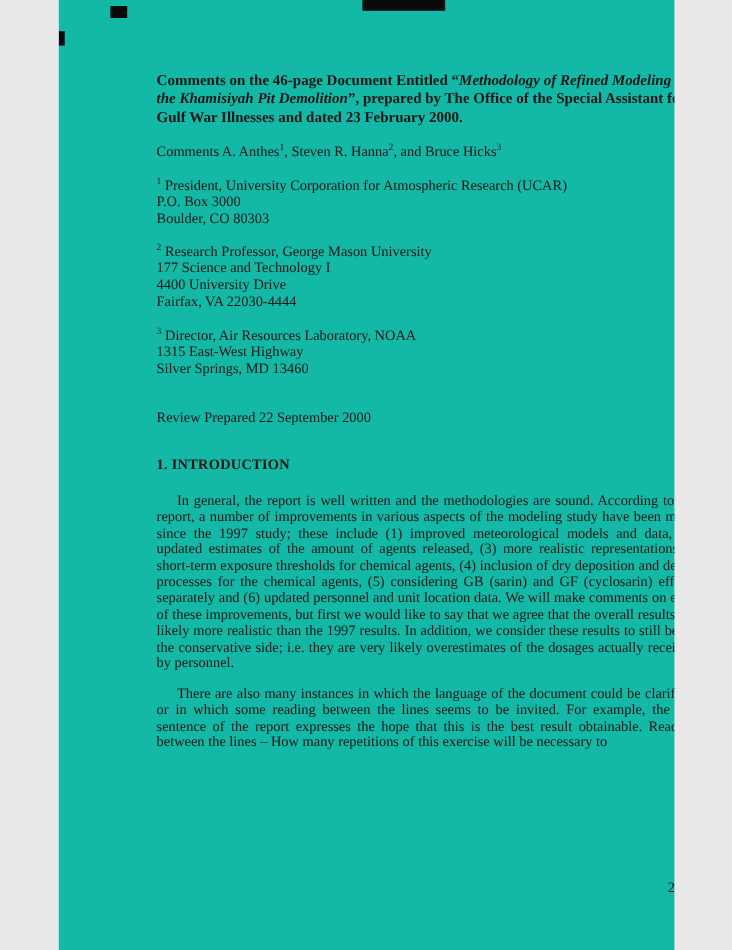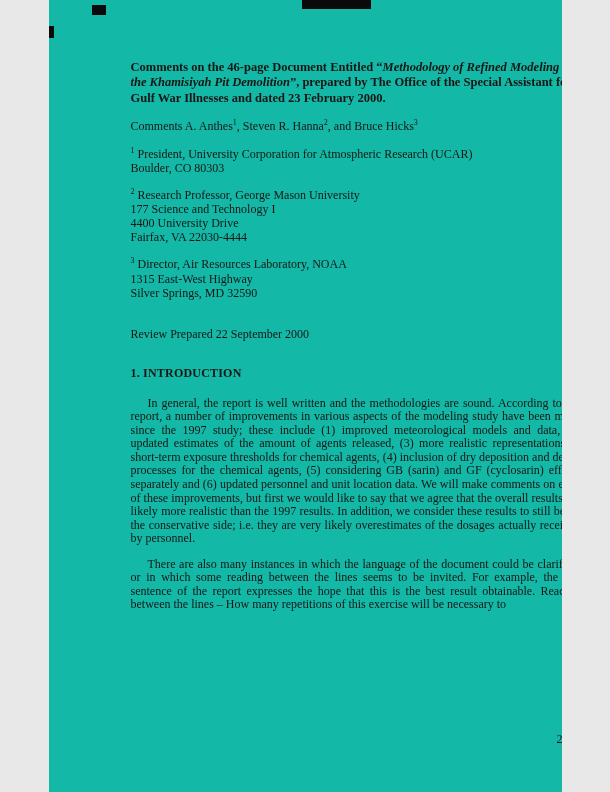--- a/index.html
+++ b/index.html
@@ -85,34 +85,35 @@
   <div class="artifact artifact-leftedge"></div>
 
   <div class="content">
 
     <p class="doc-title"><span>Comments on the 46-page Document Entitled “</span><span class="ital">Methodology of Refined Modeling of the Khamisiyah Pit Demolition</span><span>”, prepared by The Office of the Special Assistant for Gulf War Illnesses and dated 23 February 2000.</span></p>
 
     <p class="authors"><span>Comments A. Anthes</span><sup>1</sup><span>, Steven R. Hanna</span><sup>2</sup><span>, and Bruce Hicks</span><sup>3</sup></p>
 
     <div class="block affil">
       <p><sup>1</sup><span> President, University Corporation for Atmospheric Research (UCAR)</span></p>
+      <p>P.O. Box 3000</p>
       <p>Boulder, CO 80303</p>
     </div>
 
     <div class="block affil">
       <p><sup>2</sup><span> Research Professor, George Mason University</span></p>
       <p>177 Science and Technology I</p>
       <p>4400 University Drive</p>
       <p>Fairfax, VA 22030-4444</p>
     </div>
 
     <div class="block affil">
       <p><sup>3</sup><span> Director, Air Resources Laboratory, NOAA</span></p>
       <p>1315 East-West Highway</p>
-      <p>Silver Springs, MD 32590</p>
+      <p>Silver Springs, MD 13460</p>
     </div>
 
     <p class="review-date">Review Prepared 22 September 2000</p>
 
     <p class="section-heading">1. INTRODUCTION</p>
 
     <p class="body-para">In general, the report is well written and the methodologies are sound.  According to the report, a number of improvements in various aspects of the modeling study have been made since the 1997 study; these include (1) improved meteorological models and data, (2) updated estimates of the amount of agents released, (3) more realistic representations of short-term exposure thresholds for chemical agents, (4) inclusion of dry deposition and decay processes for the chemical agents, (5) considering GB (sarin) and GF (cyclosarin) effects separately and (6) updated personnel and unit location data.  We will make comments on each of these improvements, but first we would like to say that we agree that the overall results are likely more realistic than the 1997 results.  In addition, we consider these results to still be on the conservative side; i.e. they are very likely overestimates of the dosages actually received by personnel.</p>
     <p class="body-para">There are also many instances in which the language of the document could be clarified, or in which some reading between the lines seems to be invited.  For example, the last sentence of the report expresses the hope that this is the best result obtainable. Reading between the lines – How many repetitions of this exercise will be necessary to</p>
 
   </div>

